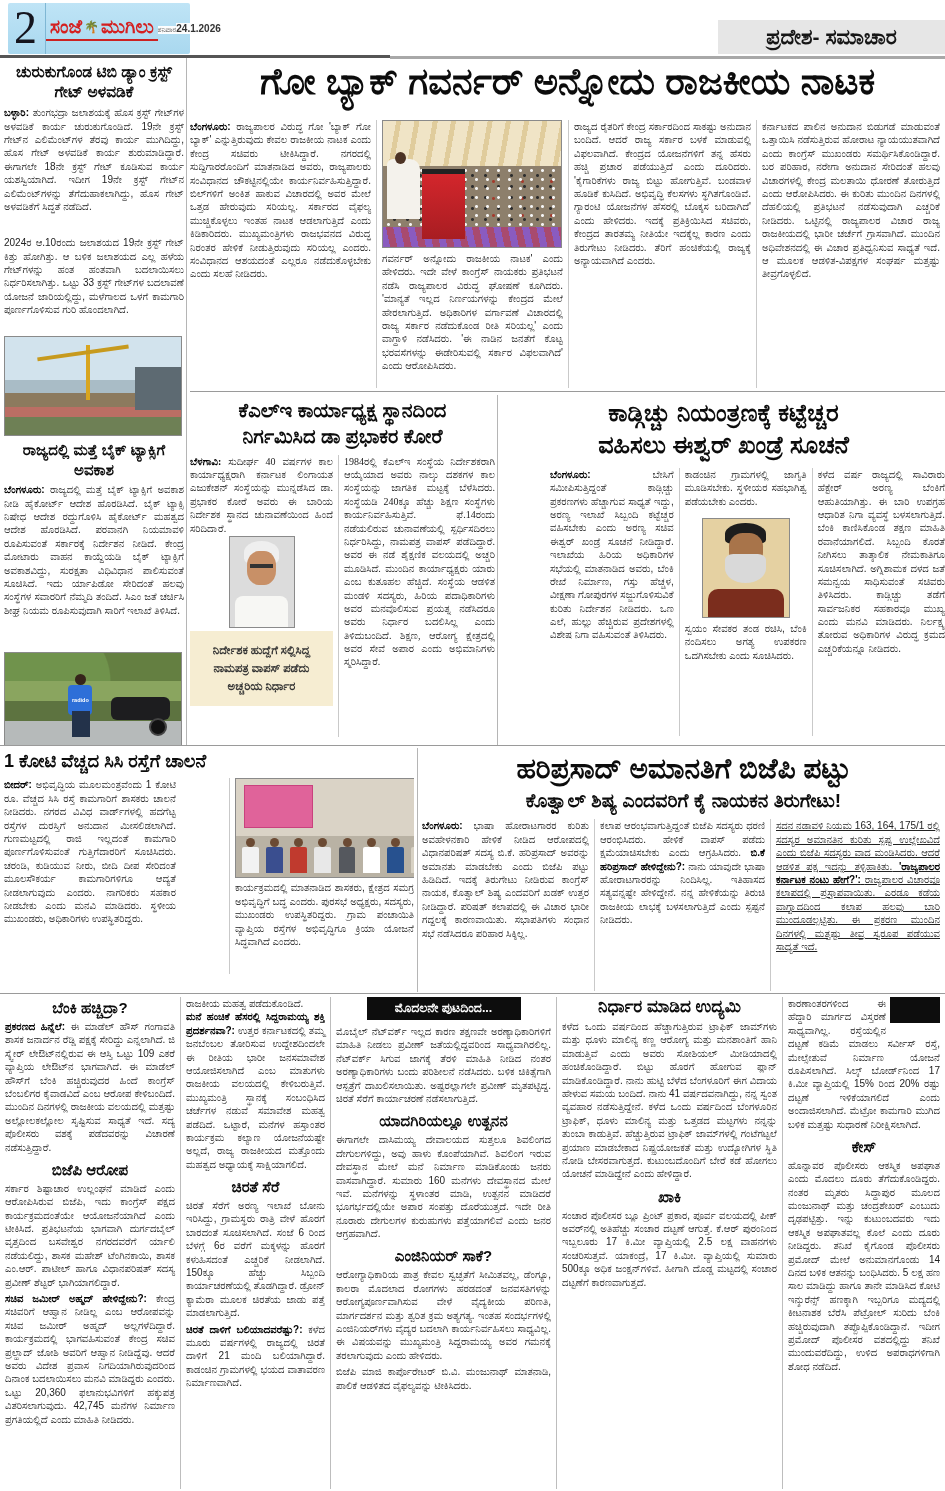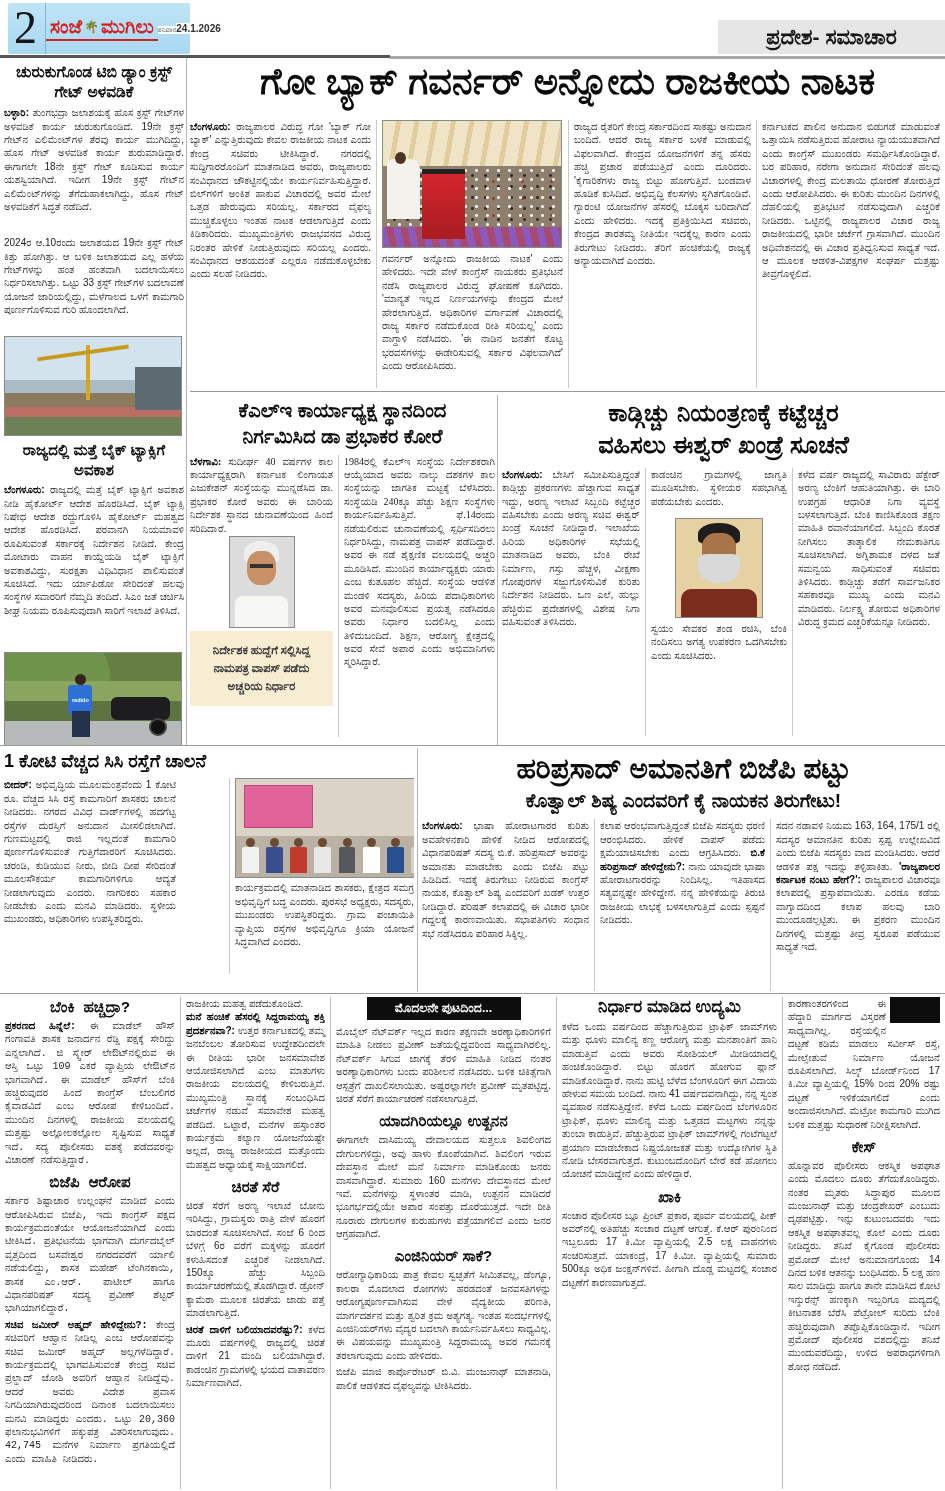--- a/index.html
+++ b/index.html
@@ -193,21 +193,21 @@
     </div>
   </div>
   <div class="rule" style="left:497px;top:395px;width:1px;height:350px;background:#b5b5b5;"></div>
 
   <div class="abs" style="left:502px;top:397px;width:443px;">
     <div class="headline" style="font-size:24px;line-height:1.35;">
       <div>ಕಾಡ್ಗಿಚ್ಚು ನಿಯಂತ್ರಣಕ್ಕೆ ಕಟ್ಟೆಚ್ಚರ</div>
       <div>ವಹಿಸಲು ಈಶ್ವರ್ ಖಂಡ್ರೆ ಸೂಚನೆ</div>
     </div>
     <div class="cols" style="margin-top:6px;height:268px;">
-      <div class="col body-txt" style="width:143px;padding-right:5px;">
+      <div class="col body-txt" style="width:143px;padding-right:5px;margin-left:48px;">
         <b class="dateline">ಬೆಂಗಳೂರು:</b>
         <span>ಬೇಸಿಗೆ ಸಮೀಪಿಸುತ್ತಿದ್ದಂತೆ ಕಾಡ್ಗಿಚ್ಚು ಪ್ರಕರಣಗಳು ಹೆಚ್ಚಾಗುವ ಸಾಧ್ಯತೆ ಇದ್ದು, ಅರಣ್ಯ ಇಲಾಖೆ ಸಿಬ್ಬಂದಿ ಕಟ್ಟೆಚ್ಚರ ವಹಿಸಬೇಕು ಎಂದು ಅರಣ್ಯ ಸಚಿವ ಈಶ್ವರ್ ಖಂಡ್ರೆ ಸೂಚನೆ ನೀಡಿದ್ದಾರೆ. ಇಲಾಖೆಯ ಹಿರಿಯ ಅಧಿಕಾರಿಗಳ ಸಭೆಯಲ್ಲಿ ಮಾತನಾಡಿದ ಅವರು, ಬೆಂಕಿ ರೇಖೆ ನಿರ್ಮಾಣ, ಗಸ್ತು ಹೆಚ್ಚಳ, ವೀಕ್ಷಣಾ ಗೋಪುರಗಳ ಸಜ್ಜುಗೊಳಿಸುವಿಕೆ ಕುರಿತು ನಿರ್ದೇಶನ ನೀಡಿದರು. ಒಣ ಎಲೆ, ಹುಲ್ಲು ಹೆಚ್ಚಿರುವ ಪ್ರದೇಶಗಳಲ್ಲಿ ವಿಶೇಷ ನಿಗಾ ವಹಿಸುವಂತೆ ತಿಳಿಸಿದರು.</span>
       </div>
       <div class="col" style="width:147px;padding:0 5px;">
         <div class="body-txt" style="height:46px;overflow:hidden;">ಕಾಡಂಚಿನ ಗ್ರಾಮಗಳಲ್ಲಿ ಜಾಗೃತಿ ಮೂಡಿಸಬೇಕು. ಸ್ಥಳೀಯರ ಸಹಭಾಗಿತ್ವ ಪಡೆಯಬೇಕು ಎಂದರು.</div>
         <div class="photo ph-khandre" style="width:88px;height:100px;margin:4px auto;">
           <div class="hair"></div>
           <div class="face"></div>
           <div class="beard"></div>
           <div class="shirt"></div>
@@ -280,32 +280,32 @@
     <div class="cols" style="margin-top:6px;height:172px;">
       <div class="col body-txt" style="width:172px;padding-right:5px;">
         <b class="dateline">ಬೆಂಗಳೂರು:</b>
         <span>ಭಾಷಾ ಹೋರಾಟಗಾರರ ಕುರಿತು ಅವಹೇಳನಕಾರಿ ಹೇಳಿಕೆ ನೀಡಿದ ಆರೋಪದಲ್ಲಿ ವಿಧಾನಪರಿಷತ್ ಸದಸ್ಯ ಬಿ.ಕೆ. ಹರಿಪ್ರಸಾದ್ ಅವರನ್ನು ಅಮಾನತು ಮಾಡಬೇಕು ಎಂದು ಬಿಜೆಪಿ ಪಟ್ಟು ಹಿಡಿದಿದೆ. ಇದಕ್ಕೆ ತಿರುಗೇಟು ನೀಡಿರುವ ಕಾಂಗ್ರೆಸ್ ನಾಯಕ, ಕೊತ್ವಾಲ್ ಶಿಷ್ಯ ಎಂದವರಿಗೆ ಖಡಕ್ ಉತ್ತರ ನೀಡಿದ್ದಾರೆ. ಪರಿಷತ್ ಕಲಾಪದಲ್ಲಿ ಈ ವಿಚಾರ ಭಾರೀ ಗದ್ದಲಕ್ಕೆ ಕಾರಣವಾಯಿತು. ಸಭಾಪತಿಗಳು ಸಂಧಾನ ಸಭೆ ನಡೆಸಿದರೂ ಪರಿಹಾರ ಸಿಕ್ಕಿಲ್ಲ.</span>
       </div>
       <div class="col body-txt" style="width:176px;padding:0 5px;">
         <span>ಕಲಾಪ ಆರಂಭವಾಗುತ್ತಿದ್ದಂತೆ ಬಿಜೆಪಿ ಸದಸ್ಯರು ಧರಣಿ ಆರಂಭಿಸಿದರು. ಹೇಳಿಕೆ ವಾಪಸ್ ಪಡೆದು ಕ್ಷಮೆಯಾಚಿಸಬೇಕು ಎಂದು ಆಗ್ರಹಿಸಿದರು.</span>
         <span class="lead">ಬಿ.ಕೆ ಹರಿಪ್ರಸಾದ್ ಹೇಳಿದ್ದೇನು?:</span>
         <span>ನಾನು ಯಾವುದೇ ಭಾಷಾ ಹೋರಾಟಗಾರರನ್ನು ನಿಂದಿಸಿಲ್ಲ. ಇತಿಹಾಸದ ಸತ್ಯವನ್ನಷ್ಟೇ ಹೇಳಿದ್ದೇನೆ. ನನ್ನ ಹೇಳಿಕೆಯನ್ನು ತಿರುಚಿ ರಾಜಕೀಯ ಲಾಭಕ್ಕೆ ಬಳಸಲಾಗುತ್ತಿದೆ ಎಂದು ಸ್ಪಷ್ಟನೆ ನೀಡಿದರು.</span>
       </div>
-      <div class="col body-txt" style="width:170px;padding-left:5px;">
+      <div class="col body-txt" style="width:170px;padding-left:5px;text-decoration:underline;">
         <span>ಸದನ ನಡಾವಳಿ ನಿಯಮ 163, 164, 175/1 ರಲ್ಲಿ ಸದಸ್ಯರ ಅಮಾನತಿನ ಕುರಿತು ಸ್ಪಷ್ಟ ಉಲ್ಲೇಖವಿದೆ ಎಂದು ಬಿಜೆಪಿ ಸದಸ್ಯರು ವಾದ ಮಂಡಿಸಿದರು. ಆದರೆ ಆಡಳಿತ ಪಕ್ಷ ಇದನ್ನು ತಳ್ಳಿಹಾಕಿತು.</span>
         <span class="lead">'ರಾಜ್ಯಪಾಲರ ಕರ್ನಾಟಕ ನಂಟು ಹೇಗೆ?':</span>
         <span>ರಾಜ್ಯಪಾಲರ ವಿಚಾರವೂ ಕಲಾಪದಲ್ಲಿ ಪ್ರಸ್ತಾಪವಾಯಿತು. ಎರಡೂ ಕಡೆಯ ವಾಗ್ವಾದದಿಂದ ಕಲಾಪ ಹಲವು ಬಾರಿ ಮುಂದೂಡಲ್ಪಟ್ಟಿತು. ಈ ಪ್ರಕರಣ ಮುಂದಿನ ದಿನಗಳಲ್ಲಿ ಮತ್ತಷ್ಟು ತೀವ್ರ ಸ್ವರೂಪ ಪಡೆಯುವ ಸಾಧ್ಯತೆ ಇದೆ.</span>
       </div>
     </div>
   </div>
   <div class="rule" style="left:0;top:993px;width:945px;height:1px;"></div>
 
   <div class="abs cols" style="left:0;top:997px;width:945px;height:492px;">
 
-    <div class="bcol" style="width:180px;font-family:Liberation Mono, monospace;">
+    <div class="bcol" style="width:180px;">
       <div class="sub" style="margin-top:2px;">ಬೆಂಕಿ ಹಚ್ಚಿದ್ರಾ?</div>
       <div class="body-txt">
         <span class="lead">ಪ್ರಕರಣದ ಹಿನ್ನೆಲೆ:</span>
         <span>ಈ ಮಾಡೆಲ್ ಹೌಸ್ ಗಂಗಾವತಿ ಶಾಸಕ ಜನಾರ್ದನ ರೆಡ್ಡಿ ಪಕ್ಷಕ್ಕೆ ಸೇರಿದ್ದು ಎನ್ನಲಾಗಿದೆ. ಜಿ ಸ್ಕ್ವೇರ್ ಲೇಔಟ್‌ನಲ್ಲಿರುವ ಈ ಆಸ್ತಿ ಒಟ್ಟು 109 ಎಕರೆ ವ್ಯಾಪ್ತಿಯ ಲೇಔಟ್‌ನ ಭಾಗವಾಗಿದೆ. ಈ ಮಾಡೆಲ್ ಹೌಸ್‌ಗೆ ಬೆಂಕಿ ಹಚ್ಚಿರುವುದರ ಹಿಂದೆ ಕಾಂಗ್ರೆಸ್ ಬೆಂಬಲಿಗರ ಕೈವಾಡವಿದೆ ಎಂಬ ಆರೋಪ ಕೇಳಿಬಂದಿದೆ. ಮುಂದಿನ ದಿನಗಳಲ್ಲಿ ರಾಜಕೀಯ ವಲಯದಲ್ಲಿ ಮತ್ತಷ್ಟು ಅಲ್ಲೋಲಕಲ್ಲೋಲ ಸೃಷ್ಟಿಸುವ ಸಾಧ್ಯತೆ ಇದೆ. ಸದ್ಯ ಪೊಲೀಸರು ವಶಕ್ಕೆ ಪಡೆದವರನ್ನು ವಿಚಾರಣೆ ನಡೆಸುತ್ತಿದ್ದಾರೆ.</span>
       </div>
       <div class="sub">ಬಿಜೆಪಿ ಆರೋಪ</div>
       <div class="body-txt">ಸರ್ಕಾರ ಶಿಷ್ಟಾಚಾರ ಉಲ್ಲಂಘನೆ ಮಾಡಿದೆ ಎಂದು ಆರೋಪಿಸಿರುವ ಬಿಜೆಪಿ, ಇದು ಕಾಂಗ್ರೆಸ್ ಪಕ್ಷದ ಕಾರ್ಯಕ್ರಮದಂತೆಯೇ ಆಯೋಜನೆಯಾಗಿದೆ ಎಂದು ಟೀಕಿಸಿದೆ. ಪ್ರತಿಭಟನೆಯ ಭಾಗವಾಗಿ ದುರ್ಗದಬೈಲ್ ವೃತ್ತದಿಂದ ಬಸವೇಶ್ವರ ನಗರದವರೆಗೆ ರ್ಯಾಲಿ ನಡೆಯಲಿದ್ದು, ಶಾಸಕ ಮಹೇಶ್ ಟೆಂಗಿನಕಾಯಿ, ಶಾಸಕ ಎಂ.ಆರ್. ಪಾಟೀಲ್ ಹಾಗೂ ವಿಧಾನಪರಿಷತ್ ಸದಸ್ಯ ಪ್ರವೀಣ್ ಶೆಟ್ಟರ್ ಭಾಗಿಯಾಗಲಿದ್ದಾರೆ.</div>
       <div class="body-txt" style="margin-top:3px;">
         <span class="lead">ಸಚಿವ ಜಮೀರ್ ಅಹ್ಮದ್ ಹೇಳಿದ್ದೇನು?:</span>
         <span>ಕೇಂದ್ರ ಸಚಿವರಿಗೆ ಆಹ್ವಾನ ನೀಡಿಲ್ಲ ಎಂಬ ಆರೋಪವನ್ನು ಸಚಿವ ಜಮೀರ್ ಅಹ್ಮದ್ ಅಲ್ಲಗಳೆದಿದ್ದಾರೆ. ಕಾರ್ಯಕ್ರಮದಲ್ಲಿ ಭಾಗವಹಿಸುವಂತೆ ಕೇಂದ್ರ ಸಚಿವ ಪ್ರಲ್ಹಾದ್ ಜೋಶಿ ಅವರಿಗೆ ಆಹ್ವಾನ ನೀಡಿದ್ದೆವು. ಆದರೆ ಅವರು ವಿದೇಶ ಪ್ರವಾಸ ನಿಗದಿಯಾಗಿರುವುದರಿಂದ ದಿನಾಂಕ ಬದಲಾಯಿಸಲು ಮನವಿ ಮಾಡಿದ್ದರು ಎಂದರು. ಒಟ್ಟು 20,360 ಫಲಾನುಭವಿಗಳಿಗೆ ಹಕ್ಕುಪತ್ರ ವಿತರಿಸಲಾಗುವುದು. 42,745 ಮನೆಗಳ ನಿರ್ಮಾಣ ಪ್ರಗತಿಯಲ್ಲಿದೆ ಎಂದು ಮಾಹಿತಿ ನೀಡಿದರು.</span>

